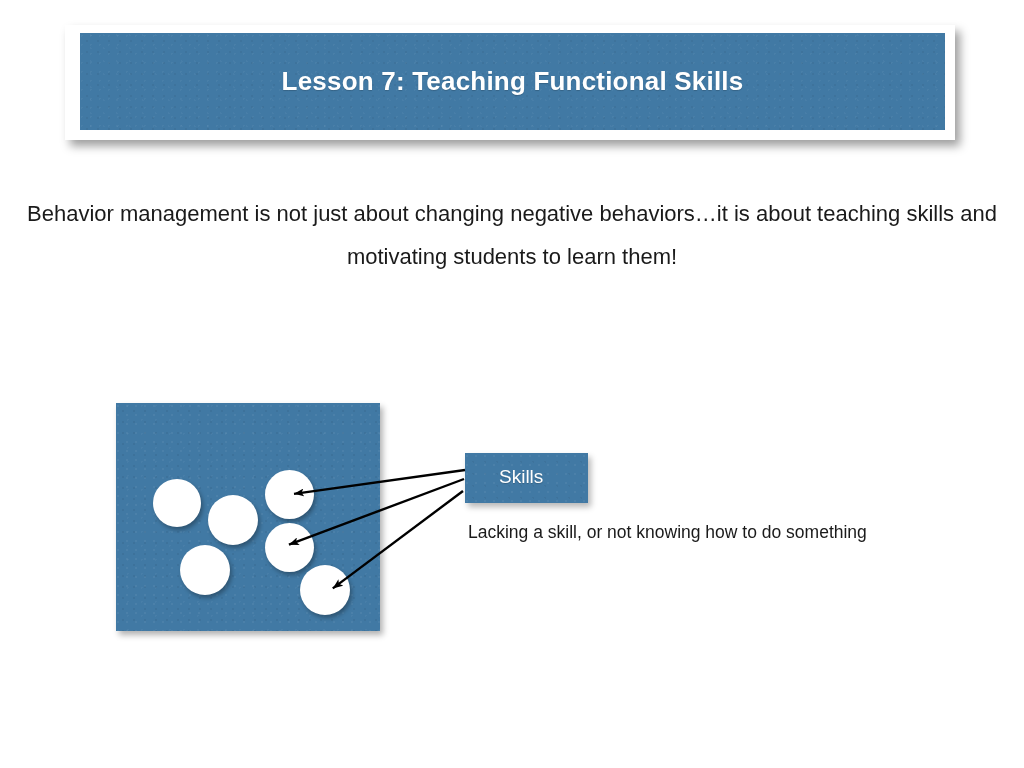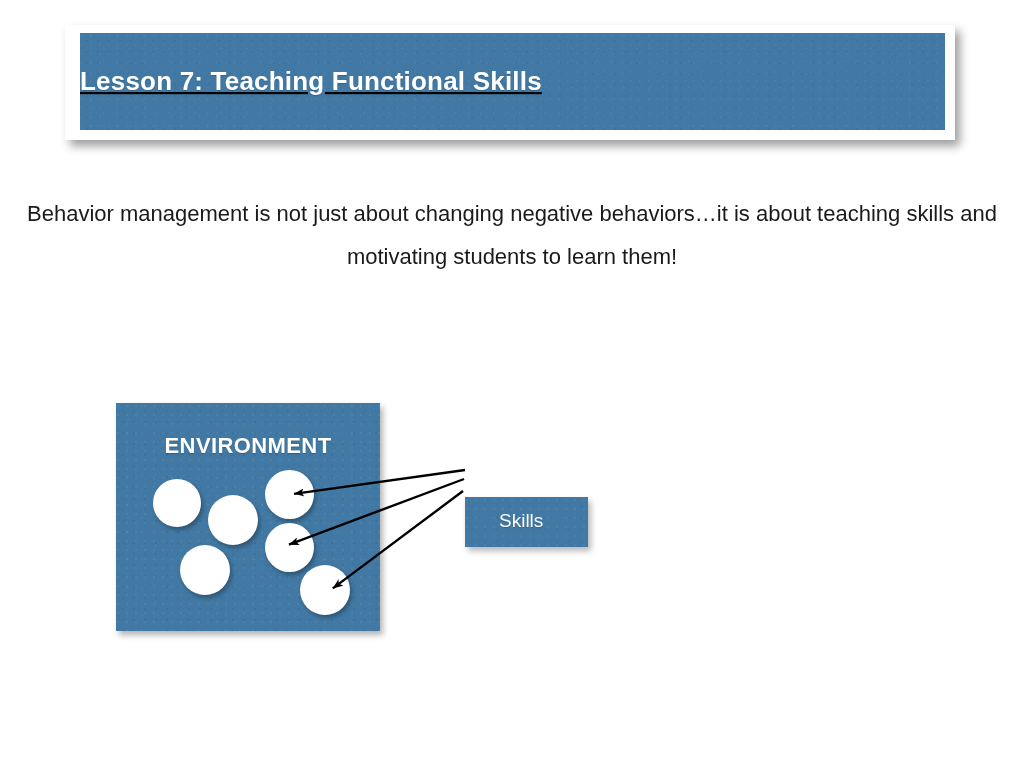--- a/index.html
+++ b/index.html
@@ -34,22 +34,21 @@
     right: 10px;
     bottom: 10px;
     background: #4179a4;
     background-image:
       radial-gradient(circle at 18% 28%, rgba(255,255,255,0.045) 0 1px, transparent 1px),
       radial-gradient(circle at 62% 71%, rgba(0,0,0,0.05) 0 1px, transparent 1px),
       radial-gradient(circle at 83% 17%, rgba(255,255,255,0.04) 0 1px, transparent 1px);
     background-size: 9px 9px, 11px 11px, 13px 13px;
     display: flex;
     align-items: center;
-    justify-content: flex-start;
-    text-decoration: underline;
+    justify-content: center;
   }
   #title-text {
     color: #ffffff;
     font-size: 26px;
     font-weight: bold;
     letter-spacing: 0.2px;
     text-shadow: 0 1px 1px rgba(0,0,0,0.18);
     white-space: nowrap;
   }
 
@@ -105,21 +104,20 @@
     left: 465px;
     top: 453px;
     width: 123px;
     height: 50px;
     background: #4179a4;
     background-image:
       radial-gradient(circle at 24% 36%, rgba(255,255,255,0.05) 0 1px, transparent 1px),
       radial-gradient(circle at 68% 72%, rgba(0,0,0,0.05) 0 1px, transparent 1px);
     background-size: 9px 9px, 12px 12px;
     box-shadow: 3px 4px 6px rgba(0,0,0,0.28);
-    margin-top: 44px;
   }
   #skills-label {
     position: absolute;
     left: 34px;
     top: 13px;
     color: #ffffff;
     font-size: 19px;
     text-shadow: 0 1px 1px rgba(0,0,0,0.20);
   }
 
@@ -149,34 +147,34 @@
 
 <div id="title-banner">
   <div id="title-banner-inner">
     <div id="title-text">Lesson 7: Teaching Functional Skills</div>
   </div>
 </div>
 
 <div id="lead-paragraph">Behavior management is not just about changing negative behaviors…it is about teaching skills and motivating students to learn them!</div>
 
 <div id="environment-box">
-  <div id="environment-label">ENVIRONMENT</div>
   <div class="env-circle" style="left:37px;top:76px;width:48px;height:48px;"></div>
   <div class="env-circle" style="left:92px;top:92px;width:50px;height:50px;"></div>
   <div class="env-circle" style="left:149px;top:67px;width:49px;height:49px;"></div>
   <div class="env-circle" style="left:149px;top:120px;width:49px;height:49px;"></div>
   <div class="env-circle" style="left:64px;top:142px;width:50px;height:50px;"></div>
   <div class="env-circle" style="left:184px;top:162px;width:50px;height:50px;"></div>
 </div>
 
 <div id="skills-box">
   <div id="skills-label">Skills</div>
 </div>
 
 <div id="skills-caption">
+  <div>Lacking a skill, or not knowing how to do something</div>
 </div>
 
 <svg id="arrows-layer" viewBox="0 0 1024 768" xmlns="http://www.w3.org/2000/svg">
   <defs>
     <marker id="arrowhead" markerWidth="11" markerHeight="8" refX="10" refY="4" orient="auto" markerUnits="userSpaceOnUse">
       <path d="M10,4 L0,0 L2.4,4 L0,8 Z" fill="#000000"></path>
     </marker>
   </defs>
   <g id="arrow-group">
       <line x1="465" y1="470" x2="293.9904048953655" y2="493.8618039680885" stroke="#000000" stroke-width="2.4" marker-end="url(#arrowhead)"></line>

